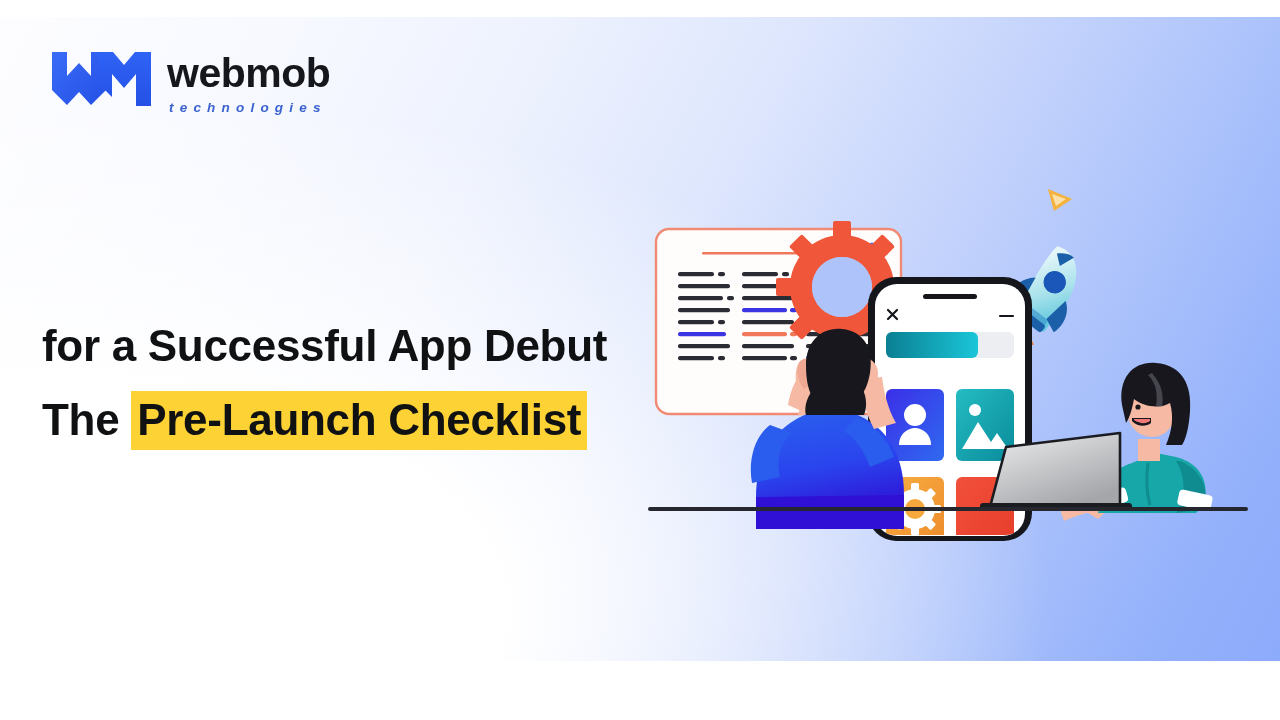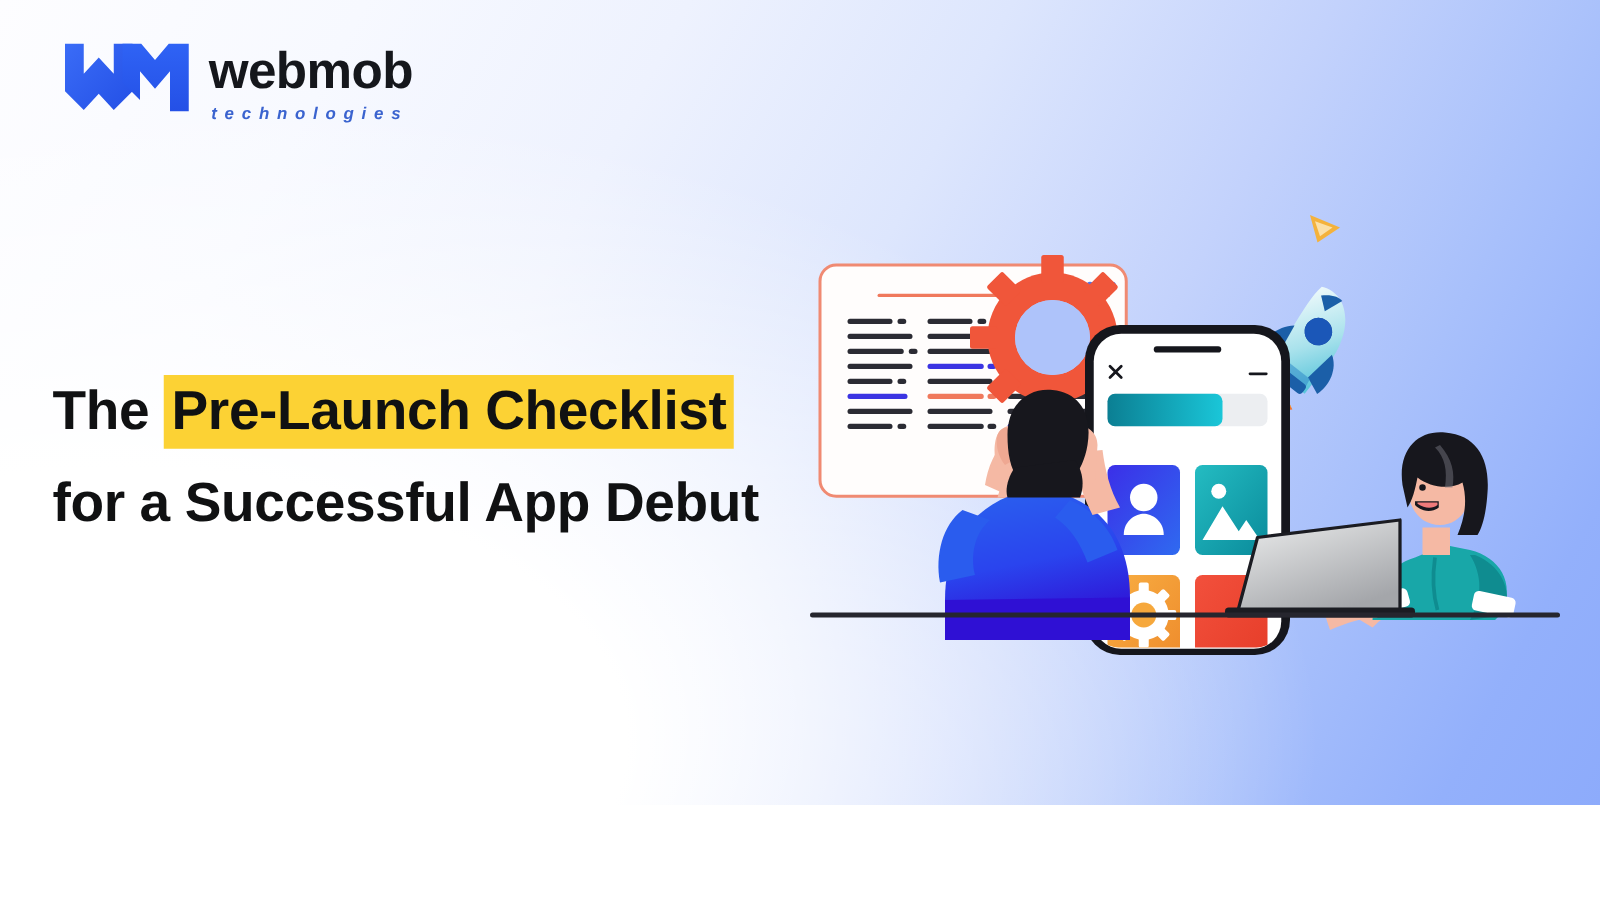--- a/index.html
+++ b/index.html
@@ -20,20 +20,21 @@
       linear-gradient(118deg,
         #fdfdff 0%,
         #f7f9ff 18%,
         #eef2fe 34%,
         #dde6fd 50%,
         #c3d2fc 66%,
         #a8c0fb 80%,
         #93b0fb 92%,
         #8dabfb 100%);
     overflow:hidden;
+    margin-top:17px;
   }
 
   
   #logo { position:absolute; left:50px; top:33px; display:flex; align-items:center; gap:14px; }
   #logo-mark { width:103px; height:66px; display:block; }
   #logo-words { display:flex; flex-direction:column; justify-content:center; padding-top:2px; }
   #logo-wordmark {
     font-size:41px; font-weight:700; color:#15171c;
     letter-spacing:-0.5px; line-height:1.0;
   }
@@ -87,22 +88,22 @@
         <path d="M29 13 L41 26 L41 44 L29 31 Z" fill="#ffffff" opacity="0.0"></path>
       </svg>
     </span>
     <span id="logo-words">
       <span id="logo-wordmark">webmob</span>
       <span id="logo-tagline">technologies</span>
     </span>
   </div>
 
   <h1 id="headline">
+    <span id="headline-line2">for a Successful App Debut</span>
     <span><span>The </span><span class="hl">Pre-Launch Checklist</span></span>
-    <span id="headline-line2">for a Successful App Debut</span>
   </h1>
 
   <div id="illustration">
   <svg viewBox="0 0 660 360" aria-hidden="true">
     <defs>
       <linearGradient id="gShirt" x1="0" y1="0" x2="0.25" y2="1">
         <stop offset="0%" stop-color="#2a62ee"></stop>
             <stop offset="55%" stop-color="#2a44ee"></stop>
             <stop offset="100%" stop-color="#2f10d4"></stop>
       </linearGradient>

